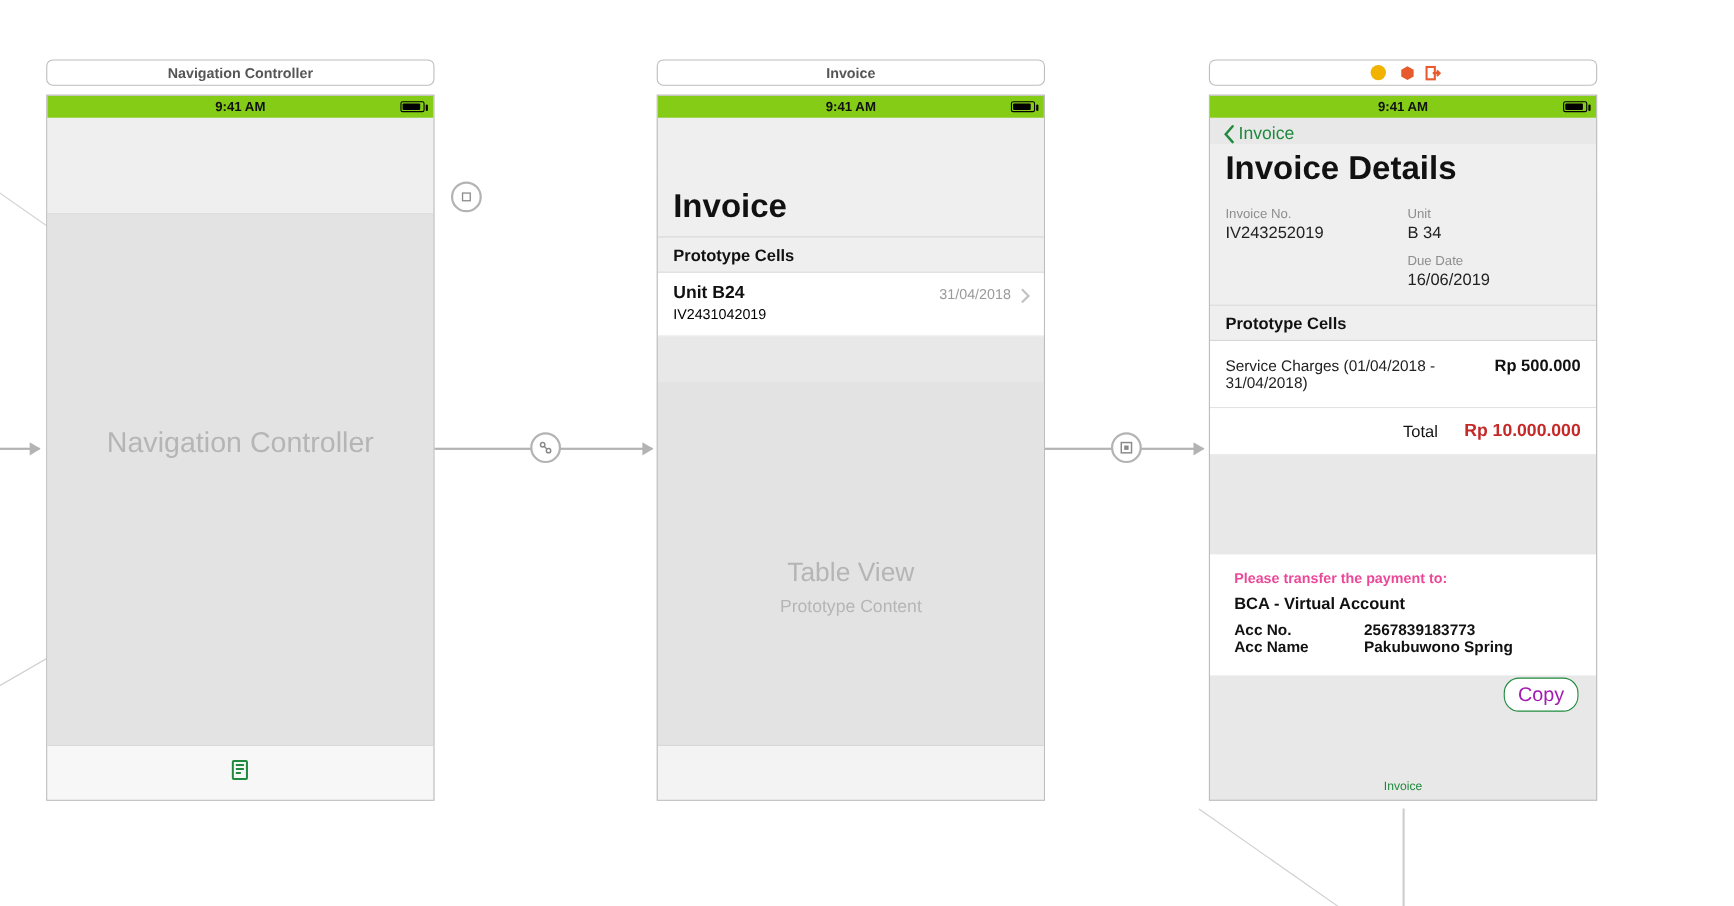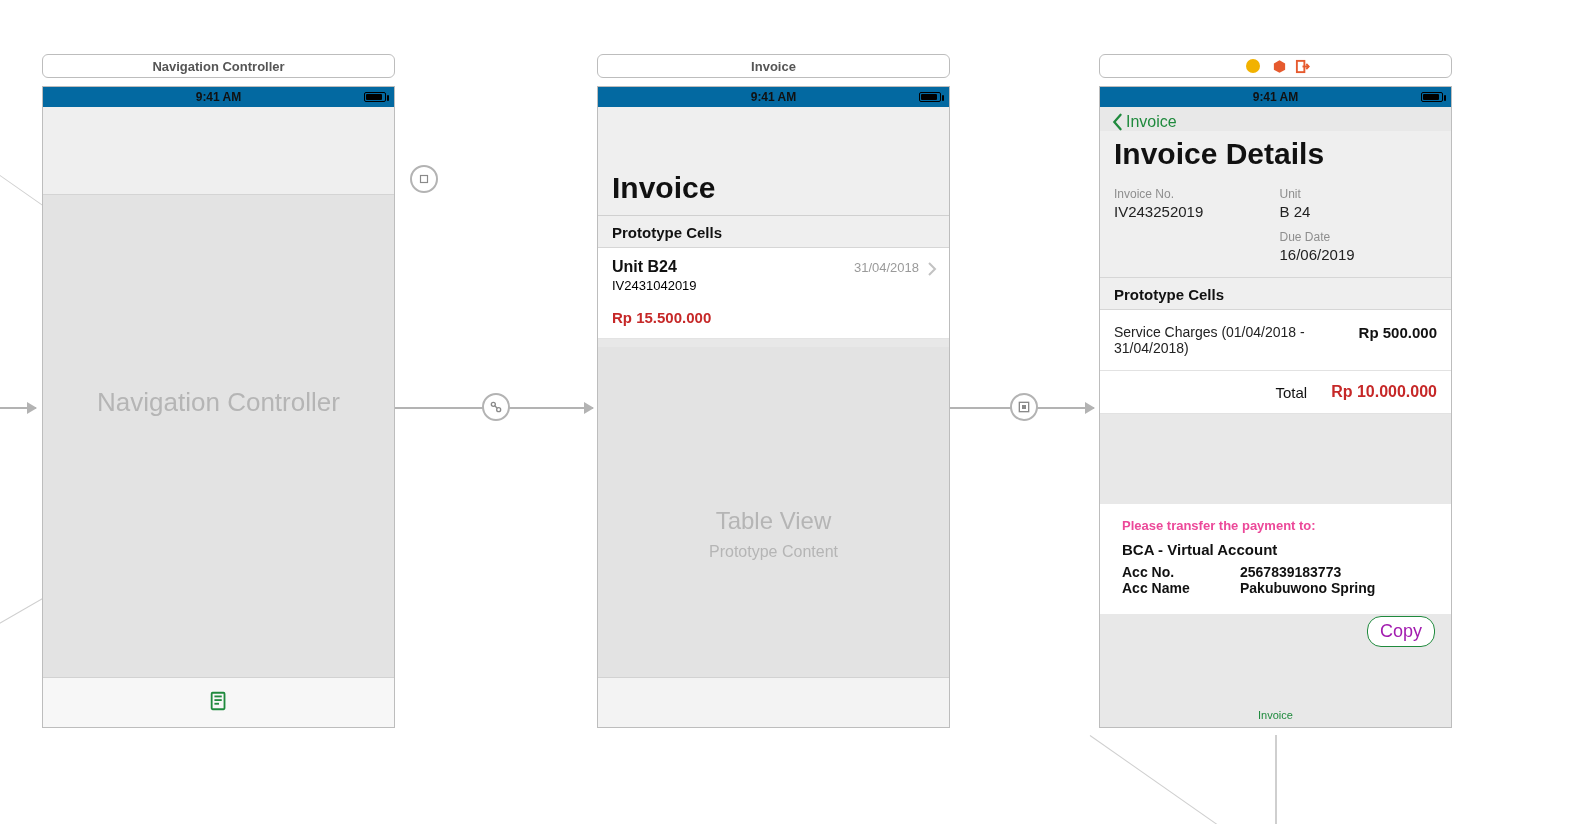--- a/index.html
+++ b/index.html
@@ -17,21 +17,21 @@
   }
   .pill.icons span { display:inline-flex; align-items:center; justify-content:center; margin:0 4px; }
 
   
   .device {
     position: absolute; width: 353px; height: 642px;
     border: 1px solid #bdbdbd; background: #e8e8e8; overflow: hidden;
   }
 
   
-  .statusbar { position: relative; height: 20px; background: #0369a1; display: flex; align-items: center; justify-content: center; font-size: 12px; font-weight: 600; }
+  .statusbar { position: relative; height: 20px; background: #84cc16; display: flex; align-items: center; justify-content: center; font-size: 12px; font-weight: 600; }
   .battery { position: absolute; right: 8px; top: 4px; }
   .battery-body { width: 22px; height: 10px; border: 1.5px solid #000; border-radius: 2px; position: relative; display:inline-block; }
   .battery-body::after { content:""; position:absolute; right:-4px; top:2px; width:2px; height:6px; background:#000; border-radius:1px; }
   .battery-fill { position:absolute; left:1px; top:1px; bottom:1px; width: 16px; background:#000; border-radius:1px; }
 
   .navspace { height: 88px; background:#efefef; border-bottom:1px solid #d4d4d4; }
 
   .placeholder-big { position:absolute; left:0; right:0; text-align:center; font-size: 26px; font-weight:500; color:#b5b5b5; }
 
   
@@ -140,21 +140,20 @@
     <div class="statusbar">
       <span>9:41 AM</span>
       <span class="battery"><span class="battery-body"><span class="battery-fill"></span></span></span>
     </div>
     <div style="height:52px; background:#efefef;"></div>
     <div class="large-title">Invoice</div>
     <div class="section-label">Prototype Cells</div>
     <div class="cell">
       <div class="unit">Unit B24</div>
       <div class="code">IV2431042019</div>
-      <div class="price">Rp 15.500.000</div>
       <div class="date">31/04/2018</div>
       <div class="chev">
         <svg width="10" height="14" viewBox="0 0 10 14">
             <path d="M2 1 L8 7 L2 13" stroke="#c2c2c2" stroke-width="2" fill="none"></path>
           </svg>
       </div>
     </div>
     <div style="position:absolute; top:260px; left:0; right:0; bottom:50px; background:#e3e3e3;">
       <div class="tv-placeholder">
         <div class="t1">Table View</div>
@@ -202,21 +201,21 @@
     </div>
     <div class="large-title" style="padding-top:6px; border-bottom:none;">Invoice Details</div>
 
     <div class="meta-grid">
       <div class="meta-col">
         <div class="meta-lbl">Invoice No.</div>
         <div class="meta-val">IV243252019</div>
       </div>
       <div class="meta-col-b">
         <div class="meta-lbl">Unit</div>
-        <div class="meta-val">B 24</div>
+        <div class="meta-val">B 34</div>
         <div class="meta-row2">
           <div class="meta-lbl">Due Date</div>
           <div class="meta-val">16/06/2019</div>
         </div>
       </div>
     </div>
 
     <div class="section-label">Prototype Cells</div>
 
     <div class="charge-row">

